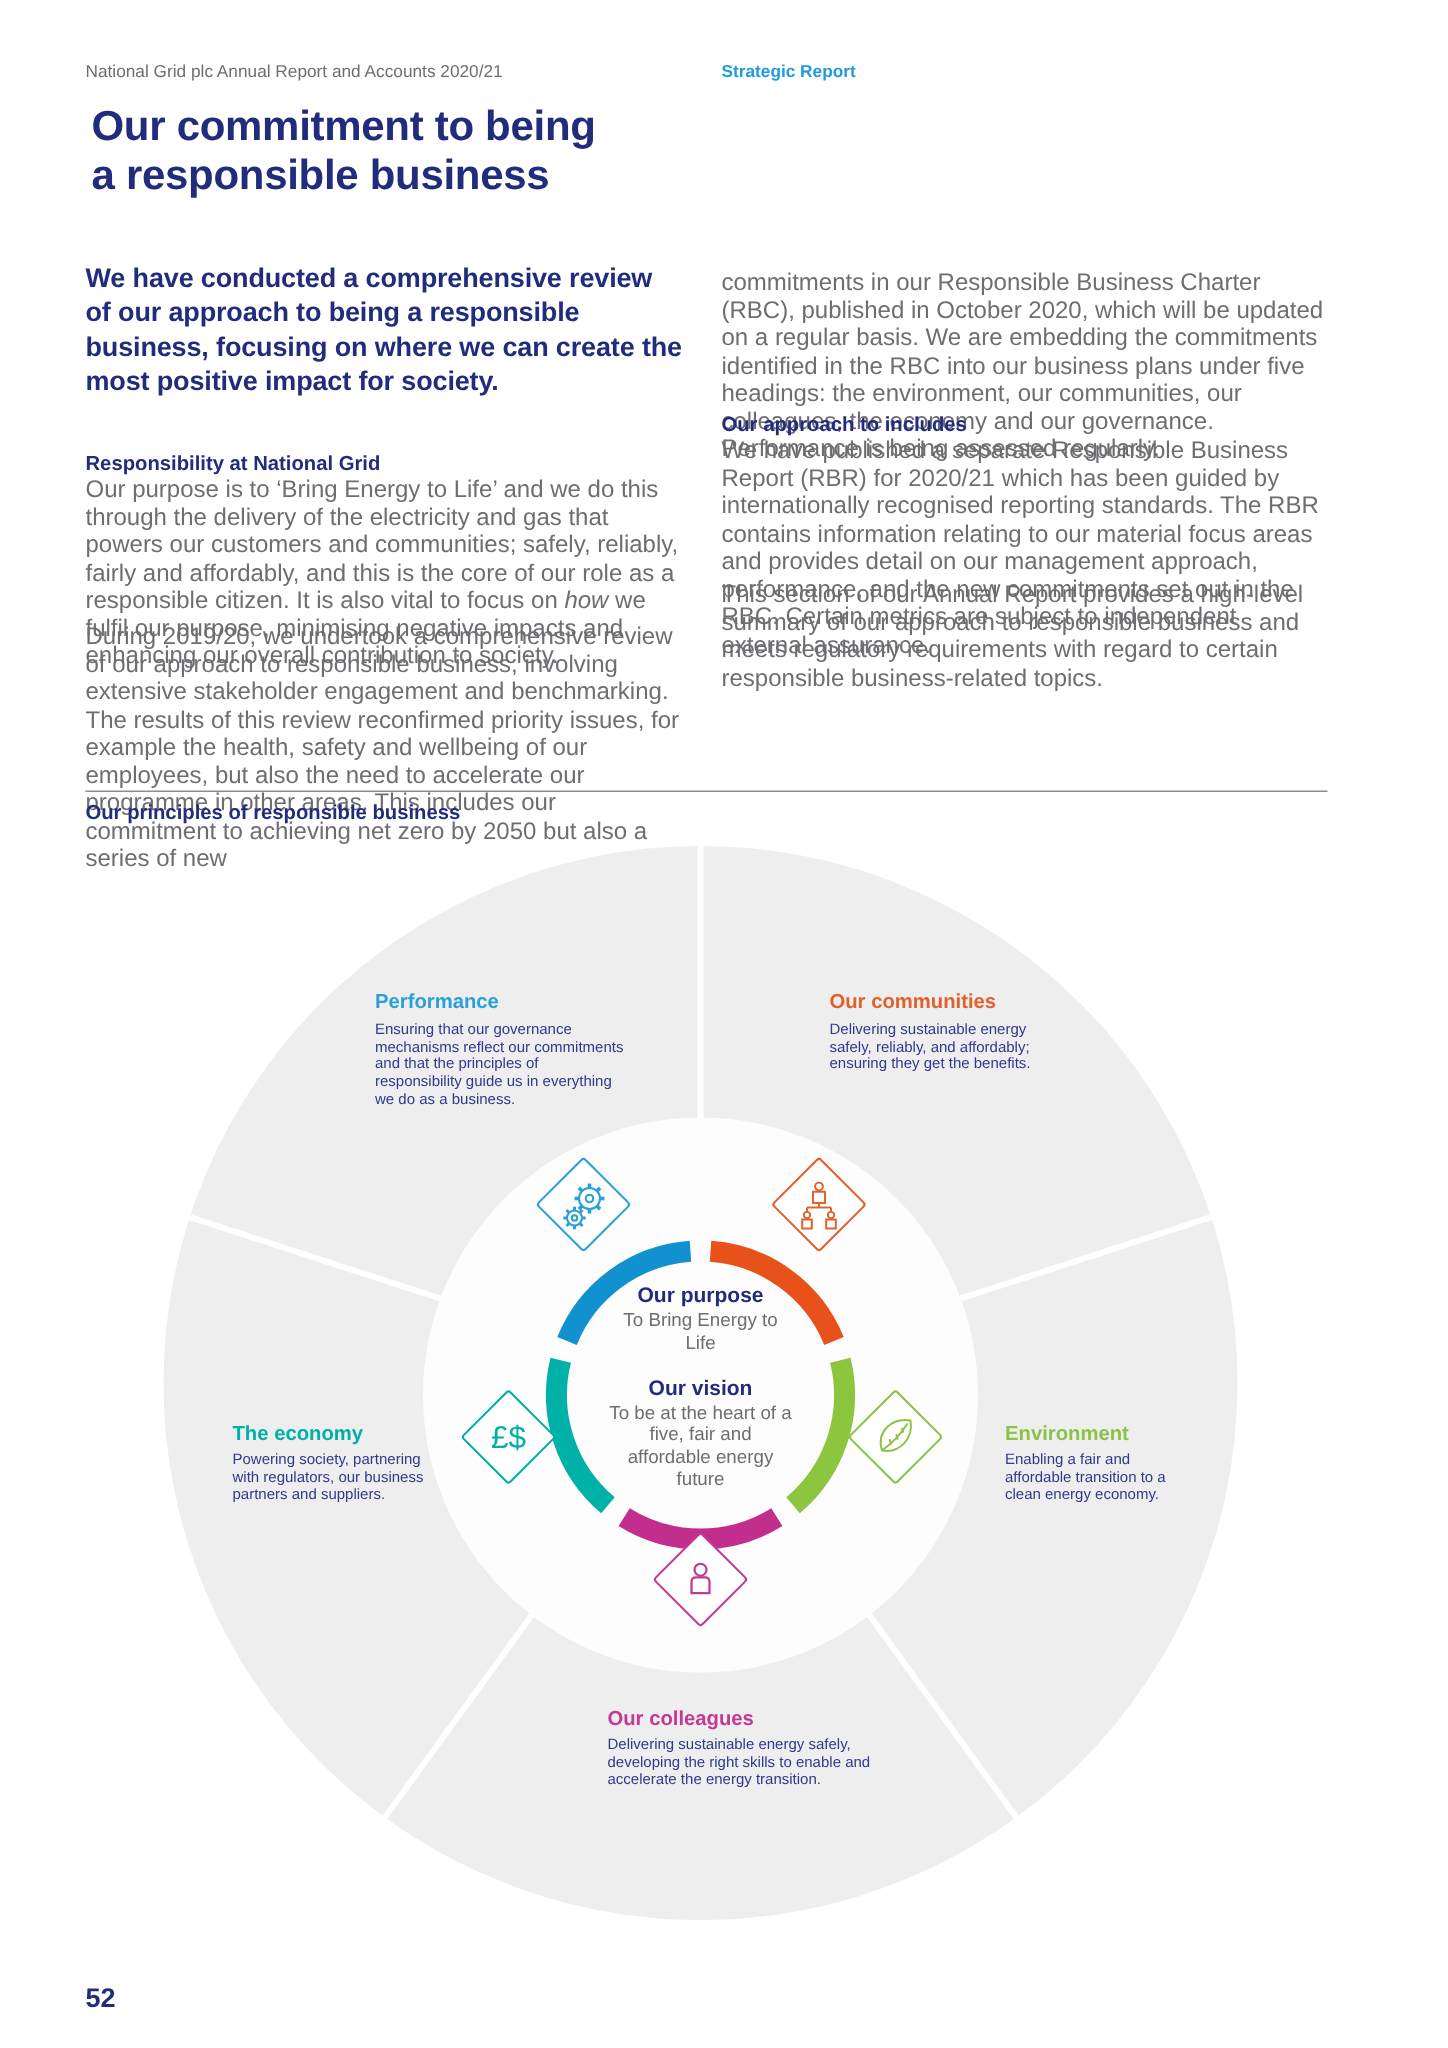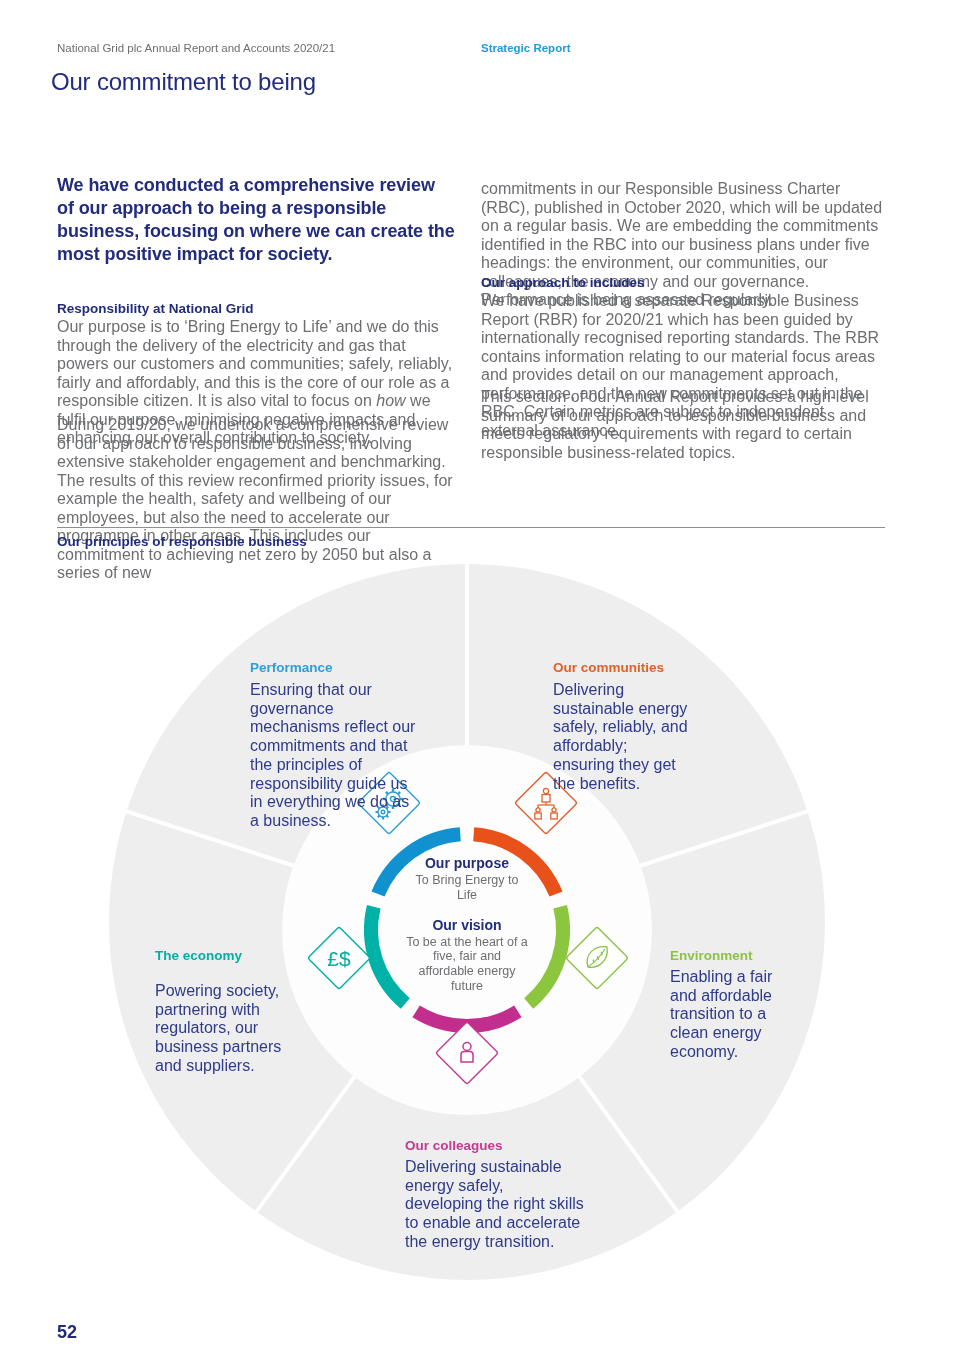--- a/index.html
+++ b/index.html
@@ -4,21 +4,21 @@
 <style>
   * { margin:0; padding:0; box-sizing:border-box; }
   html,body { width:965px; height:1365px; background:#ffffff; overflow:hidden; }
   body { font-family:"Liberation Sans", sans-serif; position:relative; color:#6d6e71; }
 
   .abs { position:absolute; }
 
   
   .meta-left  { left:57px; top:42px; font-size:11.5px; color:#6d6e71; }
   .meta-right { left:481px; top:42px; font-size:11.5px; font-weight:bold; color:#1f9cd9; }
-  .page-title { left:51px; top:68px; font-size:24px; font-weight:normal; color:#222c7d; line-height:1.17; letter-spacing:-0.2px; }
+  .page-title { left:61px; top:68px; font-size:28px; font-weight:bold; color:#222c7d; line-height:1.17; letter-spacing:-0.2px; }
 
   
   .col-left  { left:57px;  width:404px; }
   .col-right { left:481px; width:402px; }
 
   .intro { top:174px; width:398px; font-size:18px; font-weight:bold; color:#222c7d; line-height:1.27; letter-spacing:-0.1px; }
 
   .subhead { font-size:13.5px; font-weight:bold; color:#222c7d; }
   .body-txt { font-size:16px; line-height:1.16; color:#6d6e71; }
   .body-txt .it { font-style:italic; }
@@ -33,21 +33,21 @@
   .rc-para3 { top:388px; }
 
   
   .rule { left:57px; top:527px; width:828px; height:1px; background:#8d8e90; }
   .principles-title { left:57px; top:534px; font-size:13.5px; font-weight:bold; color:#222c7d; }
 
   .diagram { left:0; top:560px; width:965px; height:730px; }
   .diagram svg.scene { position:absolute; left:0; top:0; }
 
   .seg-head { position:absolute; font-size:13.5px; font-weight:bold; }
-  .seg-txt  { position:absolute; font-size:16px; line-height:1.17; color:#2e3a8c; }
+  .seg-txt  { position:absolute; font-size:10px; line-height:1.17; color:#2e3a8c; }
 
   .c-governance  { color:#2b9fd8; }
   .c-communities { color:#e2602a; }
   .c-environment { color:#8cc347; }
   .c-colleagues  { color:#c23a92; }
   .c-economy     { color:#00afa5; }
 
   .center-block { position:absolute; left:387px; top:295px; width:160px; text-align:center; }
   .center-label { font-size:14px; font-weight:bold; color:#222c7d; }
   .center-text  { font-size:12.5px; line-height:1.18; color:#6d6e71; margin:2px auto 14px; }
@@ -56,20 +56,21 @@
 
   .page-number { left:57px; top:1322px; font-size:18px; font-weight:bold; color:#222c7d; }
 </style>
 </head>
 <body>
 
 <div class="abs meta-left">National Grid plc Annual Report and Accounts 2020/21</div>
 <div class="abs meta-right">Strategic Report</div>
 <div class="abs page-title">
   <div>Our commitment to being</div>
+  <div>a responsible business</div>
 </div>
 
 <div class="abs col-left intro">We have conducted a comprehensive review of our approach to being a responsible business, focusing on where we can create the most positive impact for society.</div>
 
 <div class="abs col-left subhead lc-head">Responsibility at National Grid</div>
 <div class="abs col-left body-txt lc-para1"><span>Our purpose is to ‘Bring Energy to Life’ and we do this through the delivery of the electricity and gas that powers our customers and communities; safely, reliably, fairly and affordably, and this is the core of our role as a responsible citizen. It is also vital to focus on </span><span class="it">how</span><span> we fulfil our purpose, minimising negative impacts and enhancing our overall contribution to society.</span></div>
 <div class="abs col-left body-txt lc-para2">During 2019/20, we undertook a comprehensive review of our approach to responsible business, involving extensive stakeholder engagement and benchmarking. The results of this review reconfirmed priority issues, for example the health, safety and wellbeing of our employees, but also the need to accelerate our programme in other areas. This includes our commitment to achieving net zero by 2050 but also a series of new</div>
 
 <div class="abs col-right body-txt rc-para1">commitments in our Responsible Business Charter (RBC), published in October 2020, which will be updated on a regular basis. We are embedding the commitments identified in the RBC into our business plans under five headings: the environment, our communities, our colleagues, the economy and our governance. Performance is being assessed regularly.</div>
 <div class="abs col-right subhead rc-head">Our approach to includes</div>
@@ -176,21 +177,21 @@
   <div class="seg-head c-governance" style="left:250px; top:100px;">Performance</div>
   <div class="seg-txt" style="left:250px; top:121px; width:168px;">Ensuring that our governance mechanisms reflect our commitments and that the principles of responsibility guide us in everything we do as a business.</div>
 
   <div class="seg-head c-communities" style="left:553px; top:100px;">Our communities</div>
   <div class="seg-txt" style="left:553px; top:121px; width:140px;">Delivering sustainable energy safely, reliably, and affordably; ensuring they get the benefits.</div>
 
   <div class="seg-head c-environment" style="left:670px; top:388px;">Environment</div>
   <div class="seg-txt" style="left:670px; top:408px; width:125px;">Enabling a fair and affordable transition to a clean energy economy.</div>
 
   <div class="seg-head c-economy" style="left:155px; top:388px;">The economy</div>
-  <div class="seg-txt" style="left:155px; top:408px; width:140px;margin-top:14px;">Powering society, partnering with regulators, our business partners and suppliers.</div>
+  <div class="seg-txt" style="left:155px; top:408px; width:140px;">Powering society, partnering with regulators, our business partners and suppliers.</div>
 
   <div class="seg-head c-colleagues" style="left:405px; top:578px;">Our colleagues</div>
   <div class="seg-txt" style="left:405px; top:598px; width:180px;">Delivering sustainable energy safely, developing the right skills to enable and accelerate the energy transition.</div>
 
   <div class="center-block">
     <div class="center-label">Our purpose</div>
     <div class="center-text purpose">To Bring Energy to Life</div>
     <div class="center-label">Our vision</div>
     <div class="center-text vision">To be at the heart of a five, fair and affordable energy future</div>
   </div>

